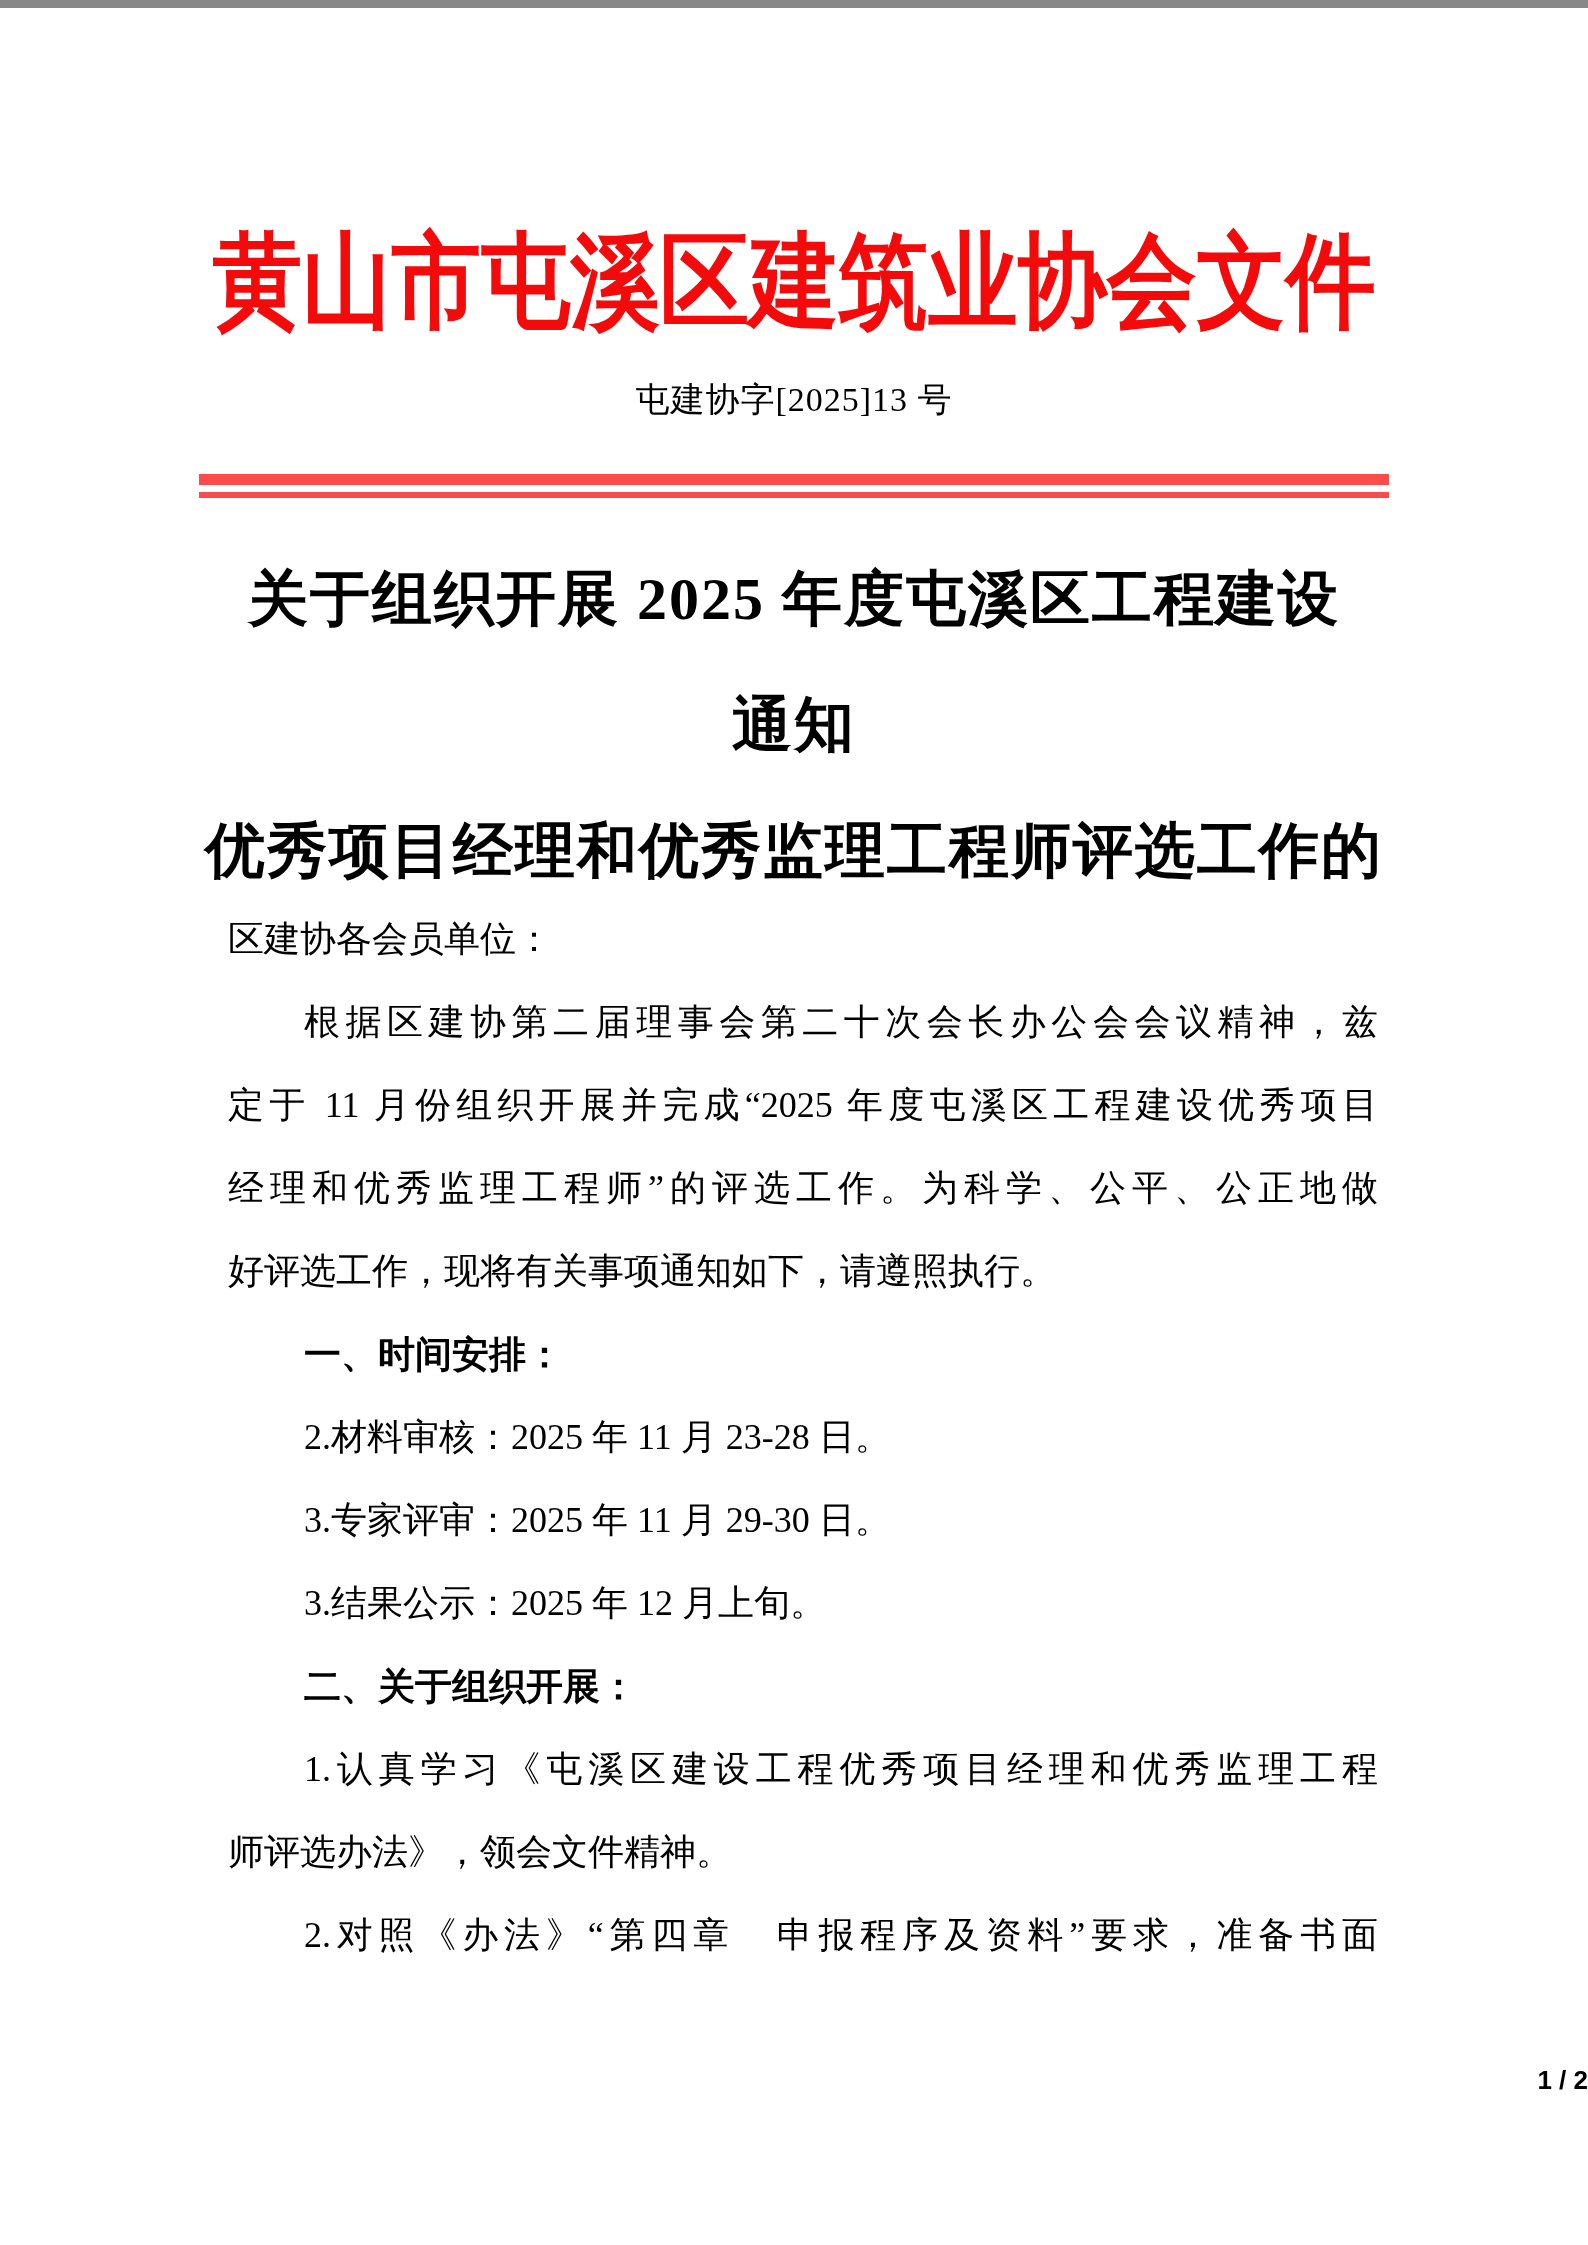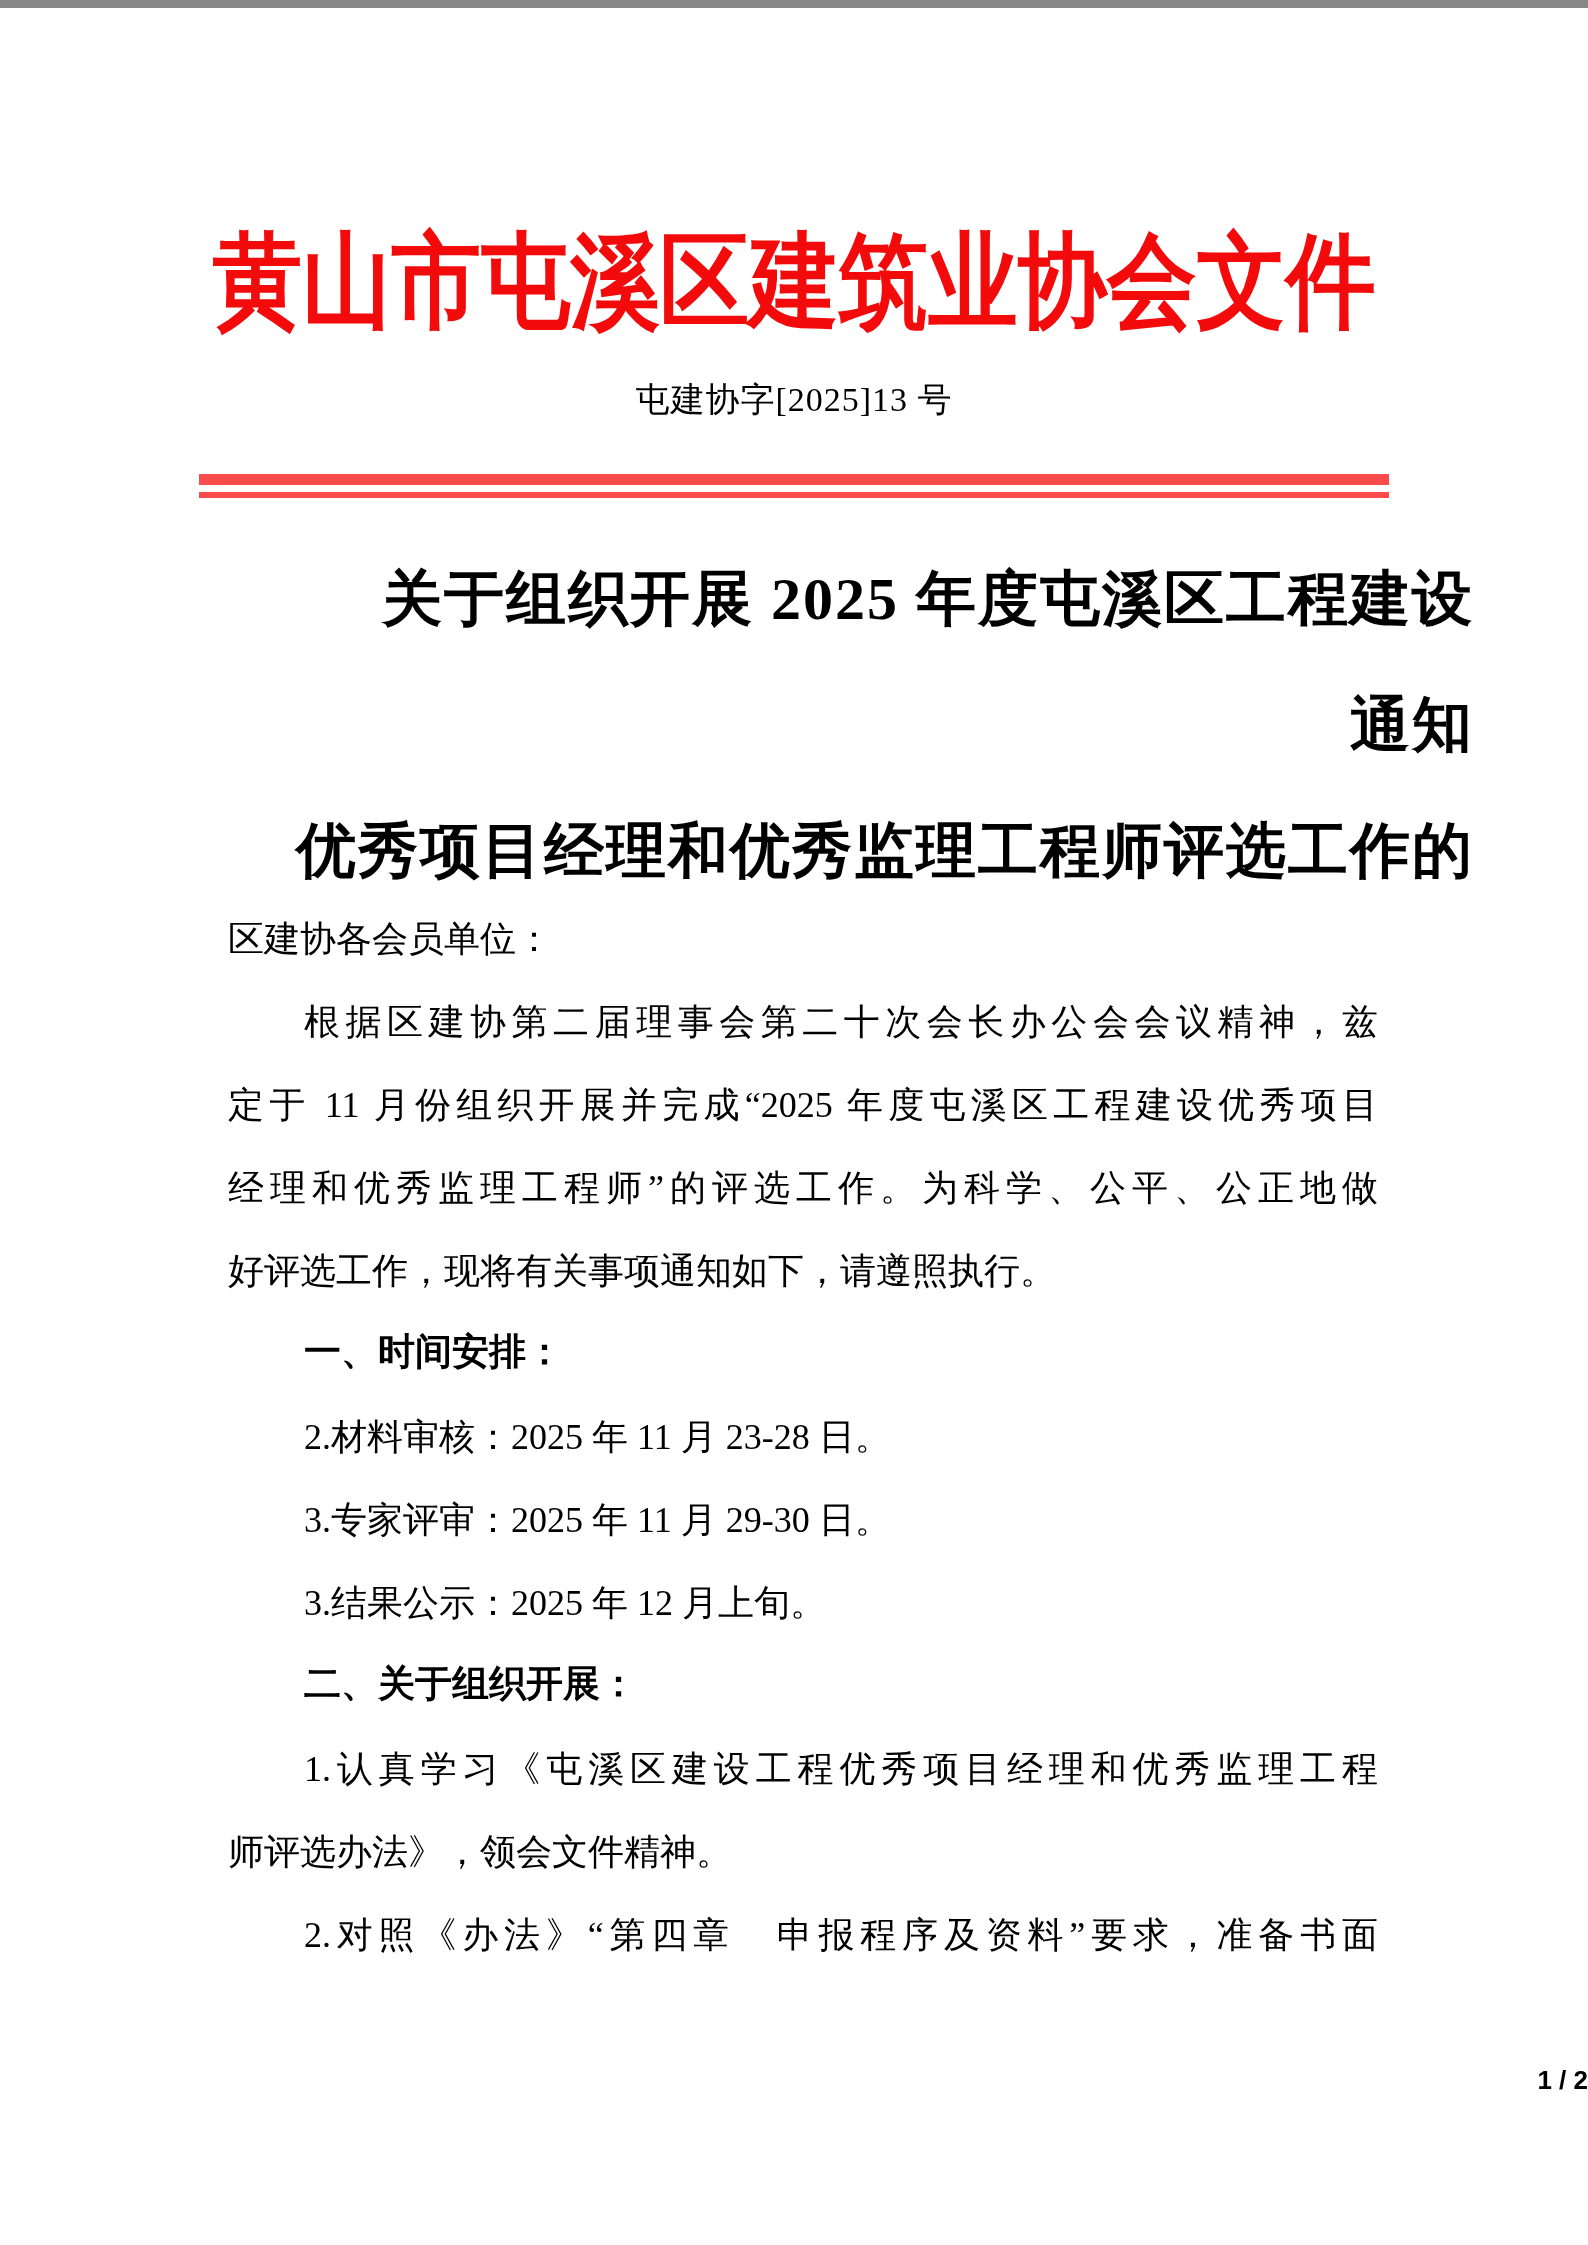--- a/index.html
+++ b/index.html
@@ -24,40 +24,40 @@
   .doc-number{
     position:absolute;top:368px;left:0;width:100%;height:48px;
     line-height:48px;text-align:center;
     font-size:34px;letter-spacing:1px;
   }
   .rule{position:absolute;left:199px;width:1190px;background:#fb4b4b;}
   .rule-top{top:466px;height:11px;}
   .rule-bottom{top:484px;height:6px;}
   .main-title{
     position:absolute;top:528px;left:114px;width:1360px;
-    text-align:right;font-weight:bold;
+    text-align:center;font-weight:bold;
     font-size:60px;line-height:126px;letter-spacing:2px;
     font-family:"Liberation Serif","DejaVu Serif",serif;
   }
   .body-block{
     position:absolute;top:890px;left:228px;width:1150px;
     font-size:36px;
   }
   .body-line{
     height:83px;line-height:83px;white-space:nowrap;
   }
   .body-line.indent{padding-left:76px;}
   .body-line.justify{
     white-space:normal;
     text-align:justify;
     text-align-last:justify;
     text-justify:inter-character;
   }
   .body-line.heading{
-    font-family:Liberation Mono, monospace;
+    font-family:Liberation Sans, sans-serif;
     font-weight:bold;font-size:37px;
   }
   .footer{
     position:absolute;top:2052px;left:0;width:100%;height:40px;
     line-height:40px;text-align:right;
     font-size:26px;font-weight:bold;
     font-family:"Liberation Sans","DejaVu Sans",sans-serif;
   }
 </style>
 </head>

